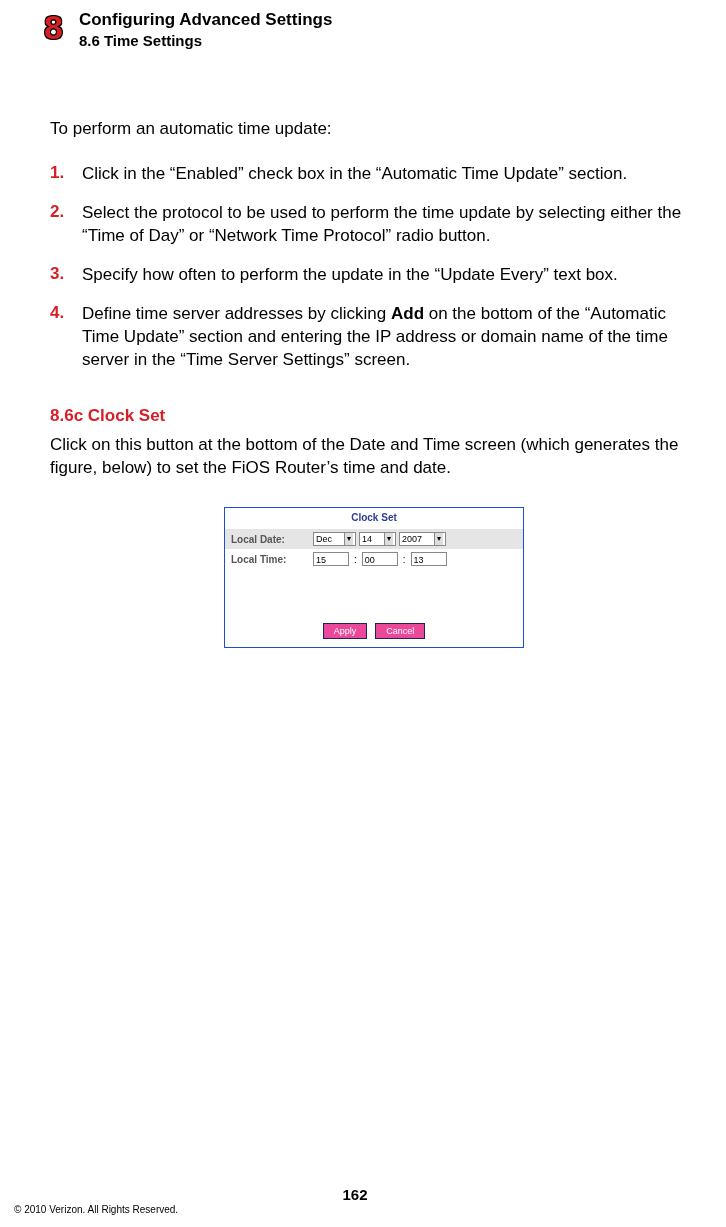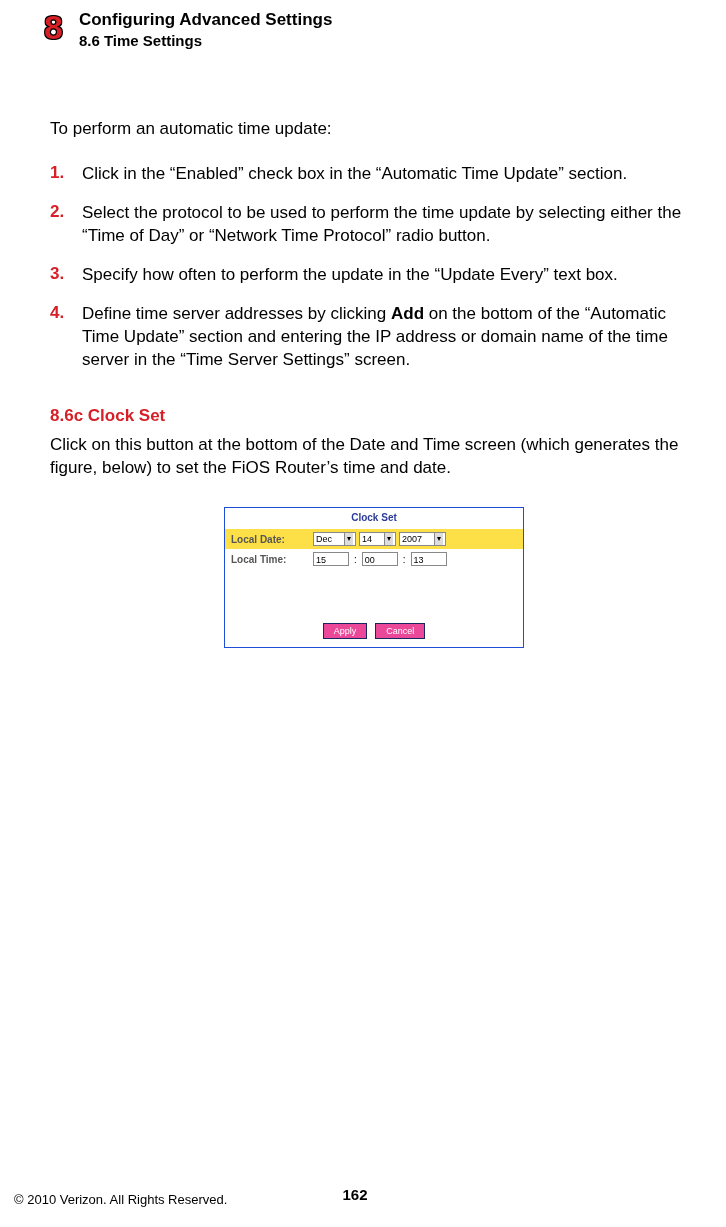--- a/index.html
+++ b/index.html
@@ -57,21 +57,21 @@
       font-family: Verdana, Arial, sans-serif;
       font-size: 10px;
     }
     .clock-title {
       text-align: center;
       color: #2b3a96;
       font-weight: 700;
       padding: 4px 0 6px;
     }
     .clock-row { display: flex; align-items: center; padding: 3px 6px; }
-    .clock-row.alt { background: #fde047; }
+    .clock-row.alt { background: #e5e5e5; }
     .clock-label { width: 82px; font-weight: 700; color: #555; }
     .clock-cell { display: flex; align-items: center; gap: 3px; }
     .fake-select {
       display: inline-flex; align-items: center;
       border: 1px solid #888; background: #fff; height: 14px;
       font-size: 9px; padding: 0 2px; gap: 10px;
     }
     .fake-select .sel-btn {
       border-left: 1px solid #888; margin-left: 2px; padding: 0 2px;
       background: #ddd; font-size: 8px; line-height: 12px;
@@ -85,22 +85,22 @@
     .clock-buttons { display: flex; justify-content: center; gap: 8px; padding: 10px 0 8px; }
     .btn {
       background: #ec4899; color: #fff; border: 1px solid #1a275f;
       font-size: 9px; padding: 2px 10px; cursor: pointer; margin-top: 44px;
     }
     .page-num {
       position: absolute; bottom: 24px; left: 0; right: 16px;
       text-align: center; font-weight: 700; font-size: 15px;
     }
     .copyright {
-      position: absolute; bottom: 20px; left: 14px;
-      font-size: 13px; color: #000;
+      position: absolute; bottom: 12px; left: 14px;
+      font-size: 10px; color: #000;
     }
   </style>
 </head>
 <body>
 
 <div class="header">
   <div class="chapter-num">8</div>
   <div class="header-titles">
     <div class="chapter-title">Configuring Advanced Settings</div>
     <div class="section-title">8.6  Time Settings</div>

